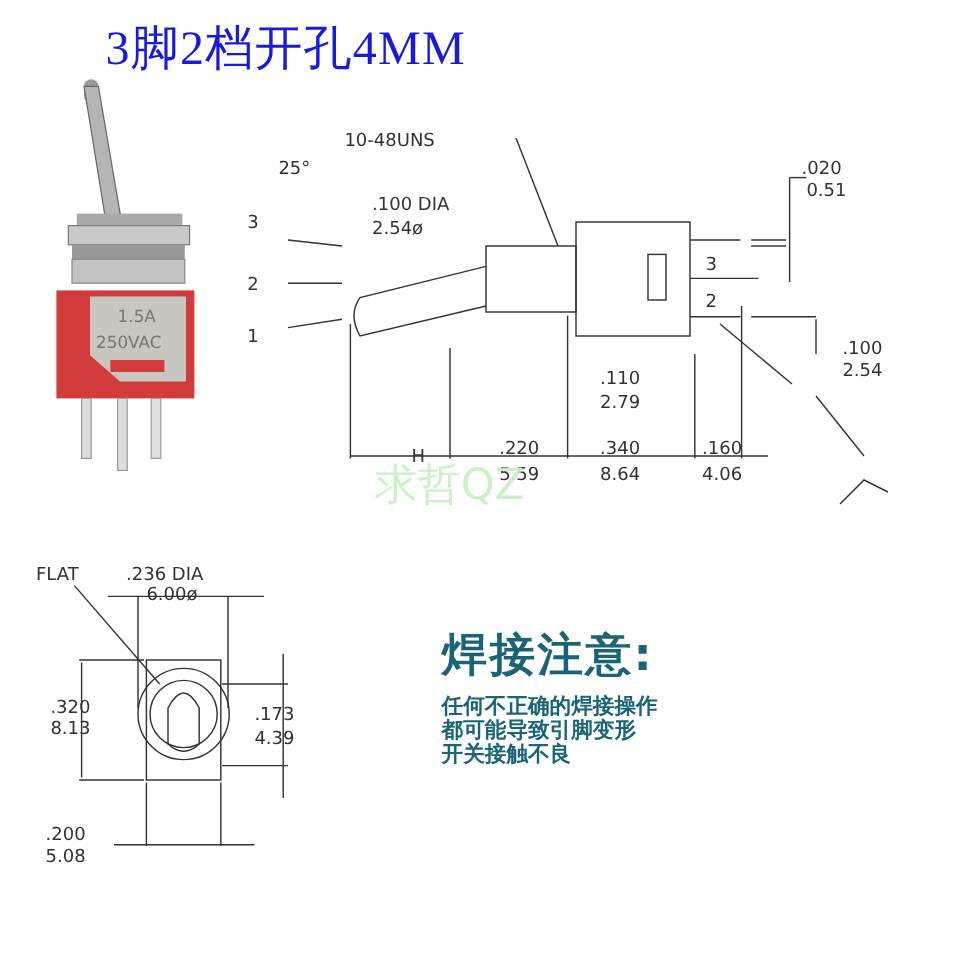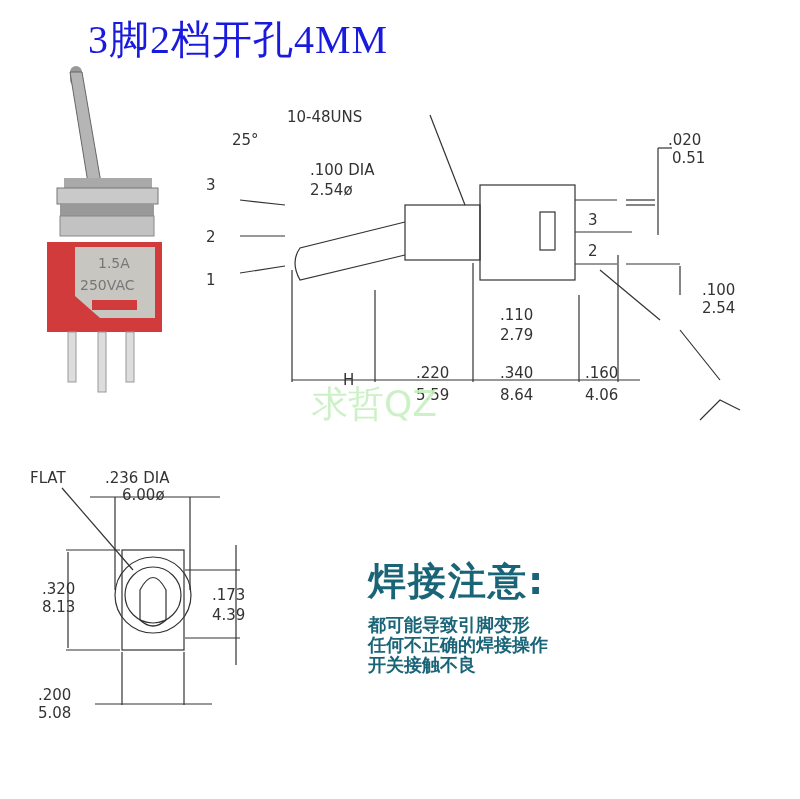--- a/index.html
+++ b/index.html
@@ -1,20 +1,20 @@
 <!DOCTYPE html>
 <html><head>
 <meta charset="utf-8">
 <style>
   html,body{margin:0;padding:0;background:#fff;}
   body{width:800px;height:799px;position:relative;overflow:hidden;font-family:"DejaVu Sans",sans-serif;}
   .title{position:absolute;left:88px;top:12px;font-family:Liberation Serif, serif;font-size:40px;color:#1a1adf;letter-spacing:1px;}
   svg.draw{position:absolute;left:0;top:0;}
   .dim{font-family:"DejaVu Sans",sans-serif;font-size:15px;fill:#333;}
-  .notes{position:absolute;left:368px;top:520px;color:#1a6478;font-weight:bold;margin-top:36px;}
+  .notes{position:absolute;left:368px;top:520px;color:#1a6478;font-weight:bold;}
   .notes .h{font-size:38px;letter-spacing:2px;margin-bottom:8px;}
   .notes .l{font-size:18px;line-height:20px;}
   .wm{position:absolute;left:312px;top:380px;font-size:36px;color:#c8f0c0;opacity:.9;}
 </style>
 </head>
 <body>
 
 <div class="title">3脚2档开孔4MM</div>
 
 <svg class="draw" width="800" height="799">
@@ -115,16 +115,16 @@
     <text x="212" y="620">4.39</text>
     <text x="38" y="700">.200</text>
     <text x="38" y="718">5.08</text>
   </g>
 </svg>
 
 <div class="wm">求哲QZ</div>
 
 <div class="notes">
   <div class="h">焊接注意:</div>
+  <div class="l">任何不正确的焊接操作</div>
   <div class="l">都可能导致引脚变形</div>
-  <div class="l">任何不正确的焊接操作</div>
   <div class="l">开关接触不良</div>
 </div>
 
 </body></html>

